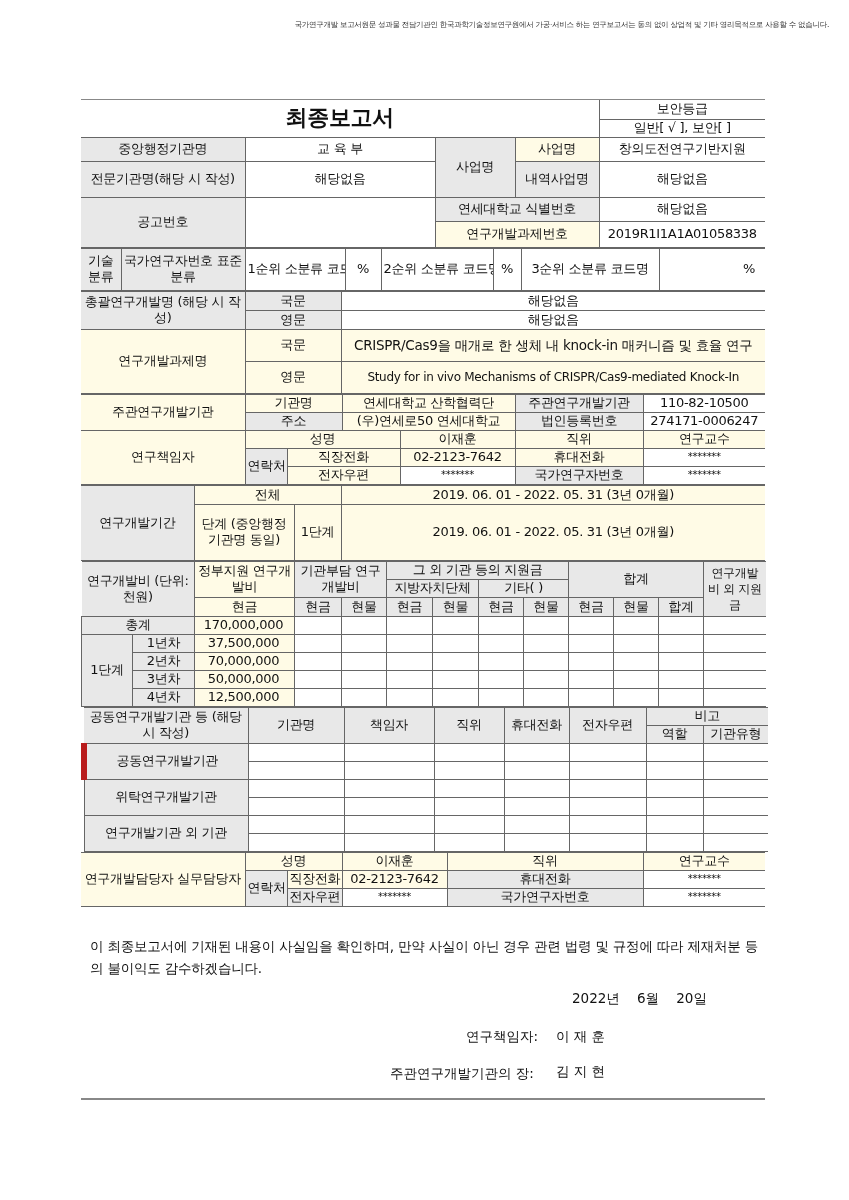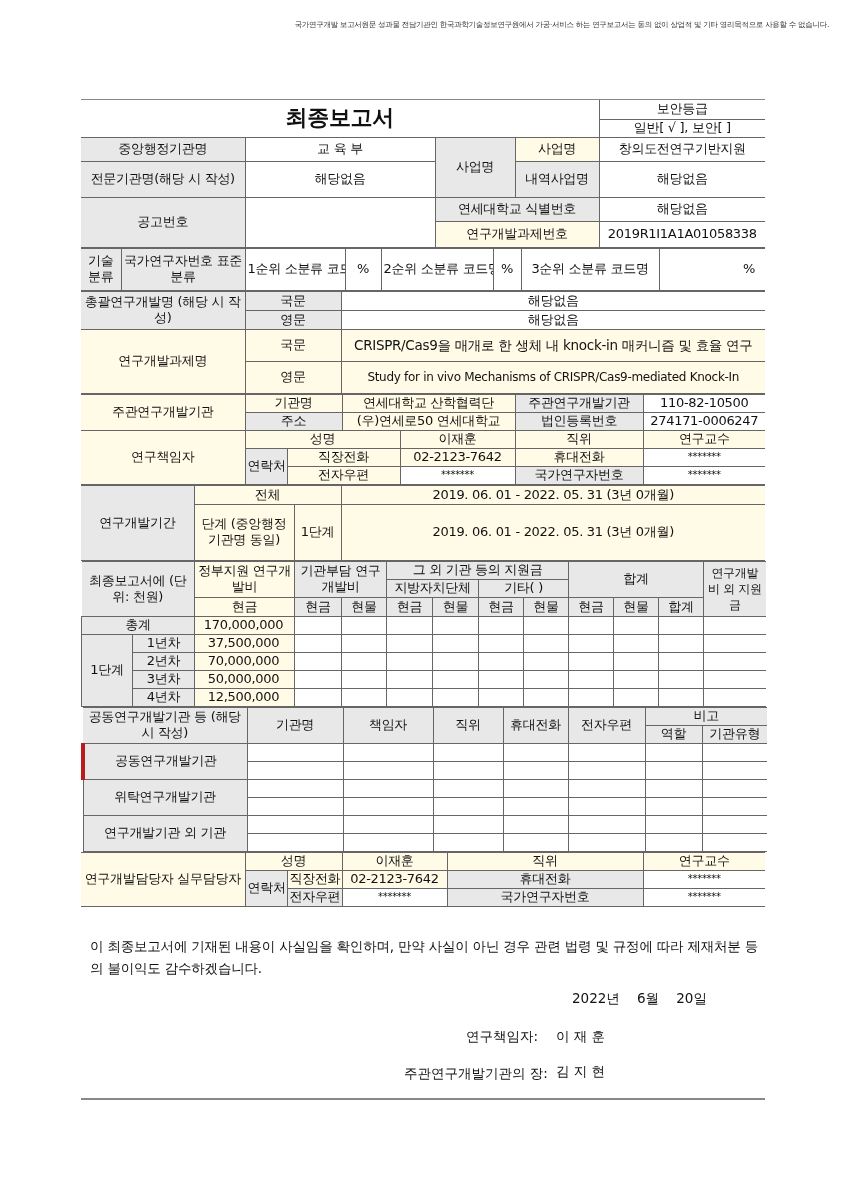--- a/index.html
+++ b/index.html
@@ -207,21 +207,21 @@
         <col style="width:46px">
         <col style="width:45px">
         <col style="width:45px">
         <col style="width:45px">
         <col style="width:45px">
         <col style="width:45px">
         <col style="width:62px">
   </colgroup>
   <tbody>
         <tr class="thick-top" style="height:18px">
-    <td rowspan="3" colspan="2" class="g wrap" style="border-left:none">최종보고서에 (단위: 천원)</td>
+    <td rowspan="3" colspan="2" class="g wrap" style="border-left:none">연구개발비 (단위: 천원)</td>
     <td rowspan="2" class="y wrap">정부지원 연구개발비</td>
     <td rowspan="2" colspan="2" class="g wrap">기관부담 연구개발비</td>
     <td colspan="4" class="g">그 외 기관 등의 지원금</td>
     <td rowspan="2" colspan="3" class="g">합계</td>
     <td rowspan="3" class="g wrap" style="border-right:none;font-size:12px">연구개발비 외 지원금</td>
   </tr>
   <tr style="height:18px">
     <td colspan="2" class="g">지방자치단체</td>
     <td colspan="2" class="g">기타(    )</td>
   </tr>
@@ -330,21 +330,21 @@
     <td rowspan="2" class="g">직위</td>
     <td rowspan="2" class="g">휴대전화</td>
     <td rowspan="2" class="g">전자우편</td>
     <td colspan="2" class="g" style="border-right:none">비고</td>
   </tr>
   <tr style="height:18px">
     <td class="g">역할</td>
     <td class="g" style="border-right:none">기관유형</td>
   </tr>
   <tr class="thick-top" style="height:18px">
-    <td rowspan="2" class="g" style="border-left:4px solid #b91c1c">공동연구개발기관</td>
+    <td rowspan="2" class="g" style="border-left:6px solid #b91c1c">공동연구개발기관</td>
     <td class="w"></td>
           <td class="w"></td>
           <td class="w"></td>
           <td class="w"></td>
           <td class="w"></td>
           <td class="w"></td>
           <td class="w" style="border-right:none"></td>
   </tr>
   <tr style="height:18px">
     <td class="w"></td>
@@ -428,15 +428,15 @@
     <td class="w stars" style="border-right:none">*******</td>
   </tr>
 </tbody>
     </table>
 </div>
 
 <div class="decl">이 최종보고서에 기재된 내용이 사실임을 확인하며, 만약 사실이 아닌 경우 관련 법령 및 규정에 따라 제재처분 등의 불이익도 감수하겠습니다.</div>
 <div class="sig" style="left:572px; top:990px; white-space:pre">2022년    6월    20일</div>
 <div class="sig" style="left:466px; top:1028px">연구책임자:</div>
 <div class="sig" style="left:556px; top:1028px">이 재 훈</div>
-<div class="sig" style="left:404px; top:1065px">주관연구개발기관의 장:</div>
+<div class="sig" style="left:390px; top:1065px">주관연구개발기관의 장:</div>
 <div class="sig" style="left:556px; top:1063px">김 지 현</div>
 <div class="bottom-rule"></div>
 
 </body></html>

